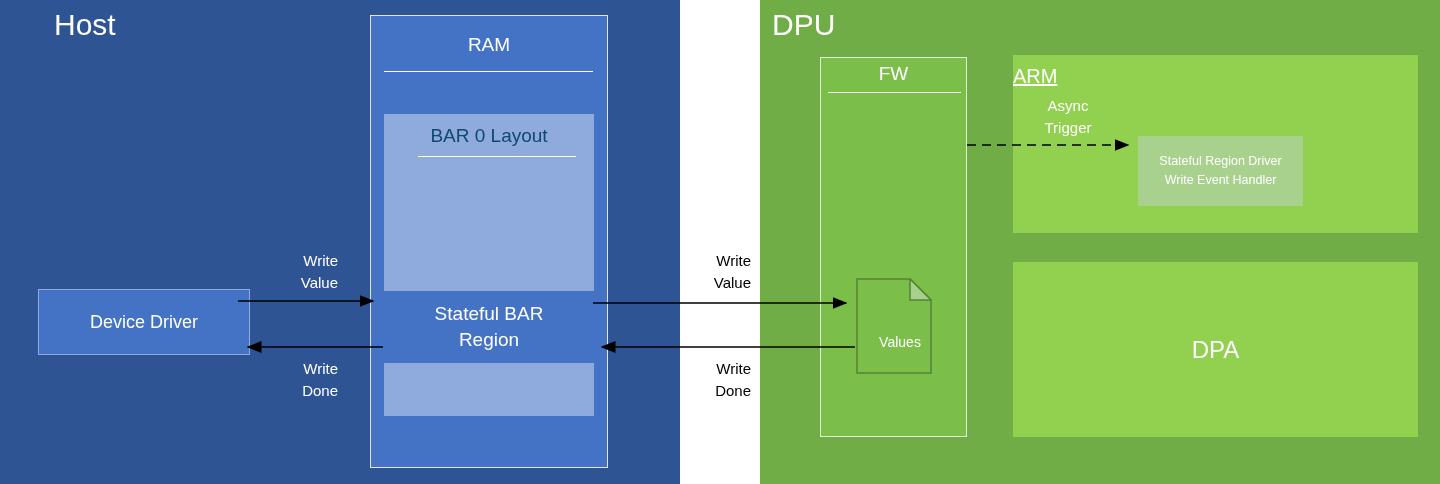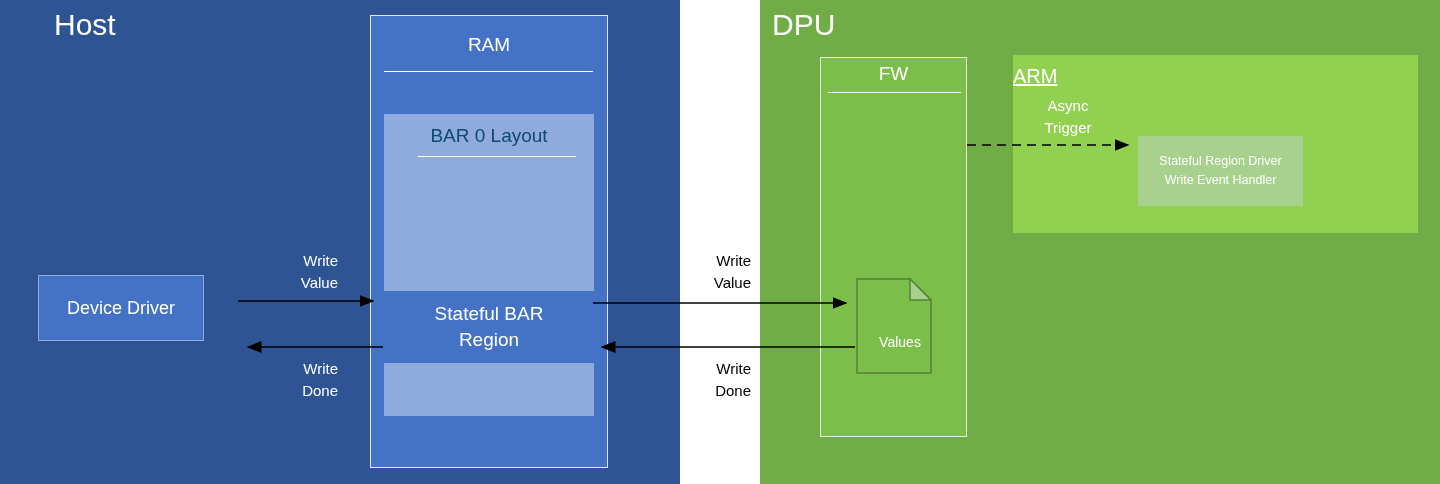--- a/index.html
+++ b/index.html
@@ -46,21 +46,21 @@
     border-top: 1.5px solid #ffffff;
   }
   .stateful-box {
     position: absolute; left: 0; top: 177px; width: 210px; height: 72px;
     background: #4472C4;
     display: flex; align-items: center; justify-content: center;
     text-align: center; color: #ffffff; font-size: 19px; line-height: 26px;
     padding: 0 28px; box-sizing: border-box;
   }
   .device-driver {
-    position: absolute; left: 38px; top: 275px; width: 166px; height: 66px;
+    position: absolute; left: 38px; top: 289px; width: 212px; height: 66px;
     background: #4472C4; border: 1.5px solid #8FAADC; box-sizing: border-box;
     display: flex; align-items: center; justify-content: center;
     color: #ffffff; font-size: 18px;
   }
 
   
   .arrow-label {
     position: absolute; width: 58px; text-align: right;
     font-size: 15px; line-height: 22px;
   }
@@ -174,20 +174,21 @@
         </svg>
         <div class="values-text">Values</div>
       </div>
     </div>
 
     <div class="arm-box">
       <div class="arm-title">ARM</div>
       <div class="handler-box">Stateful Region Driver Write Event Handler</div>
     </div>
 
+    <div class="dpa-box">DPA</div>
 
     <div class="async-label">Async Trigger</div>
   </div>
 
   <svg class="arrows-overlay" viewBox="0 0 1440 484">
     <defs>
       <marker id="arrowhead" markerWidth="10" markerHeight="8" refX="9" refY="4" orient="auto">
         <path d="M0,0 L10,4 L0,8 Z" fill="#000000"></path>
       </marker>
     </defs>

